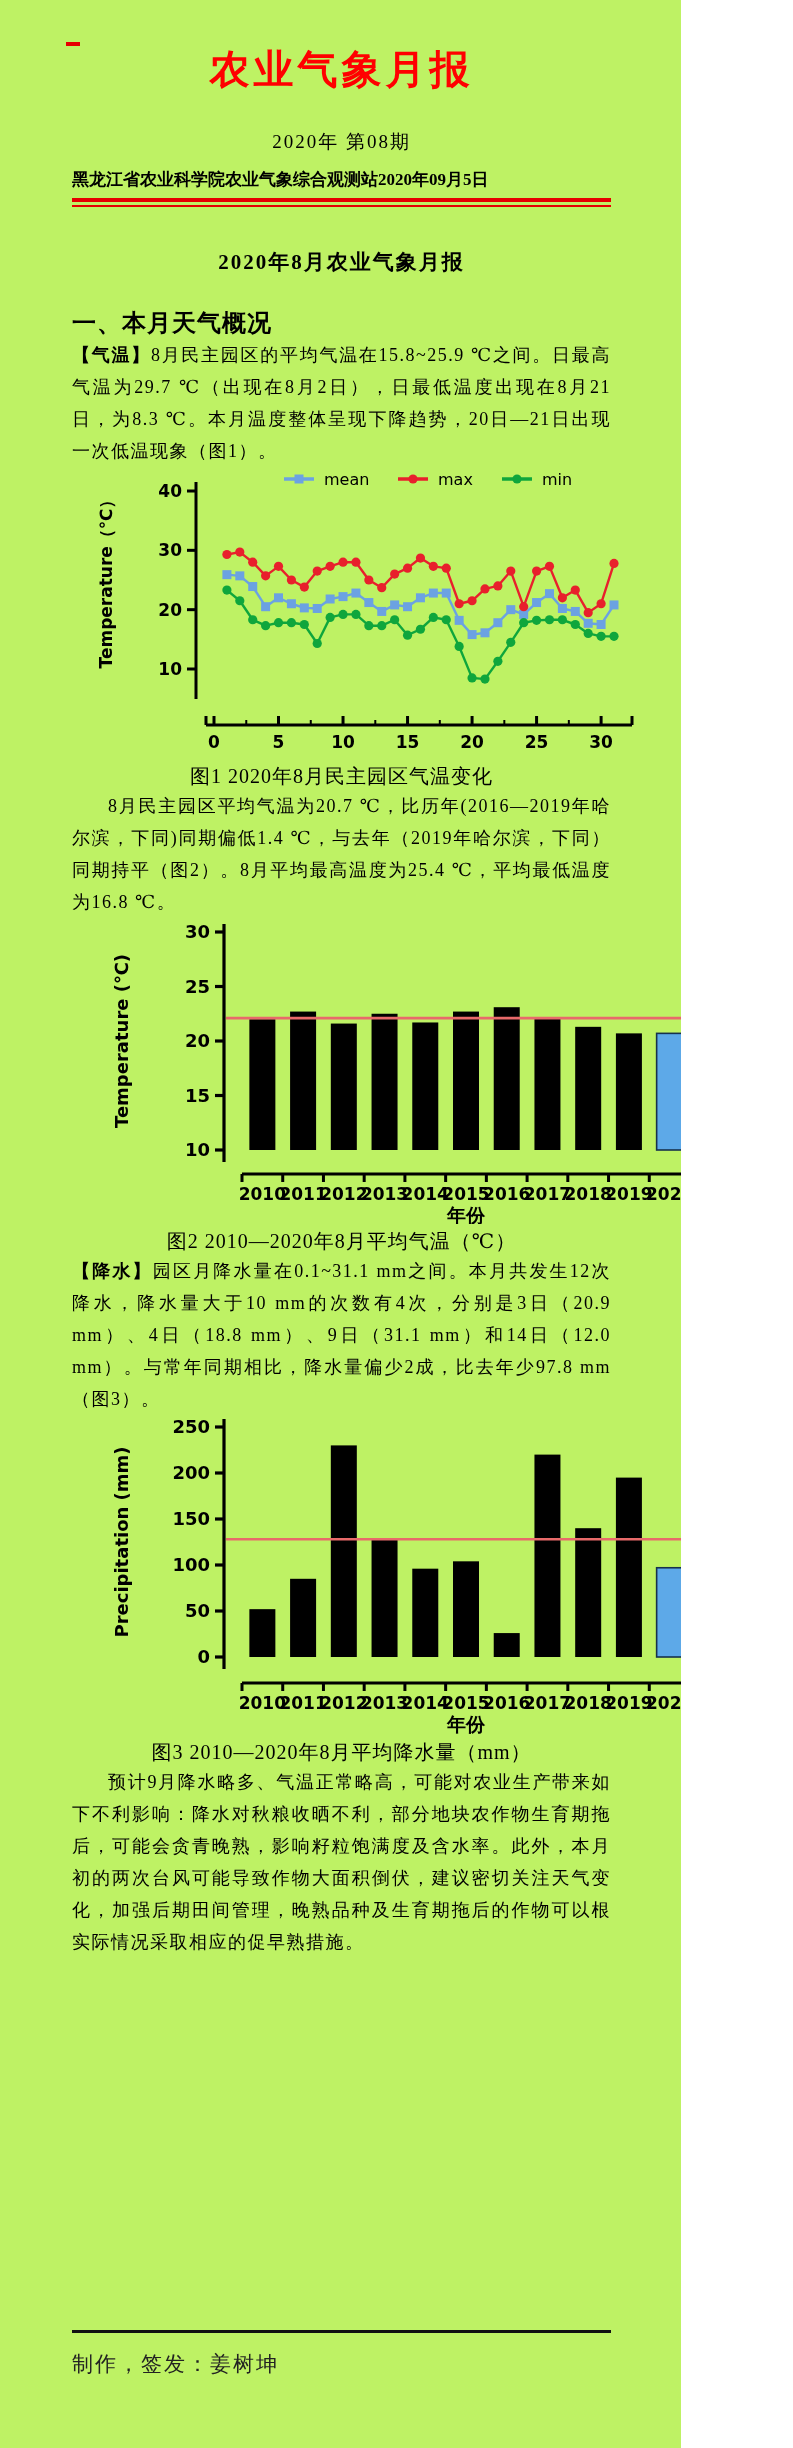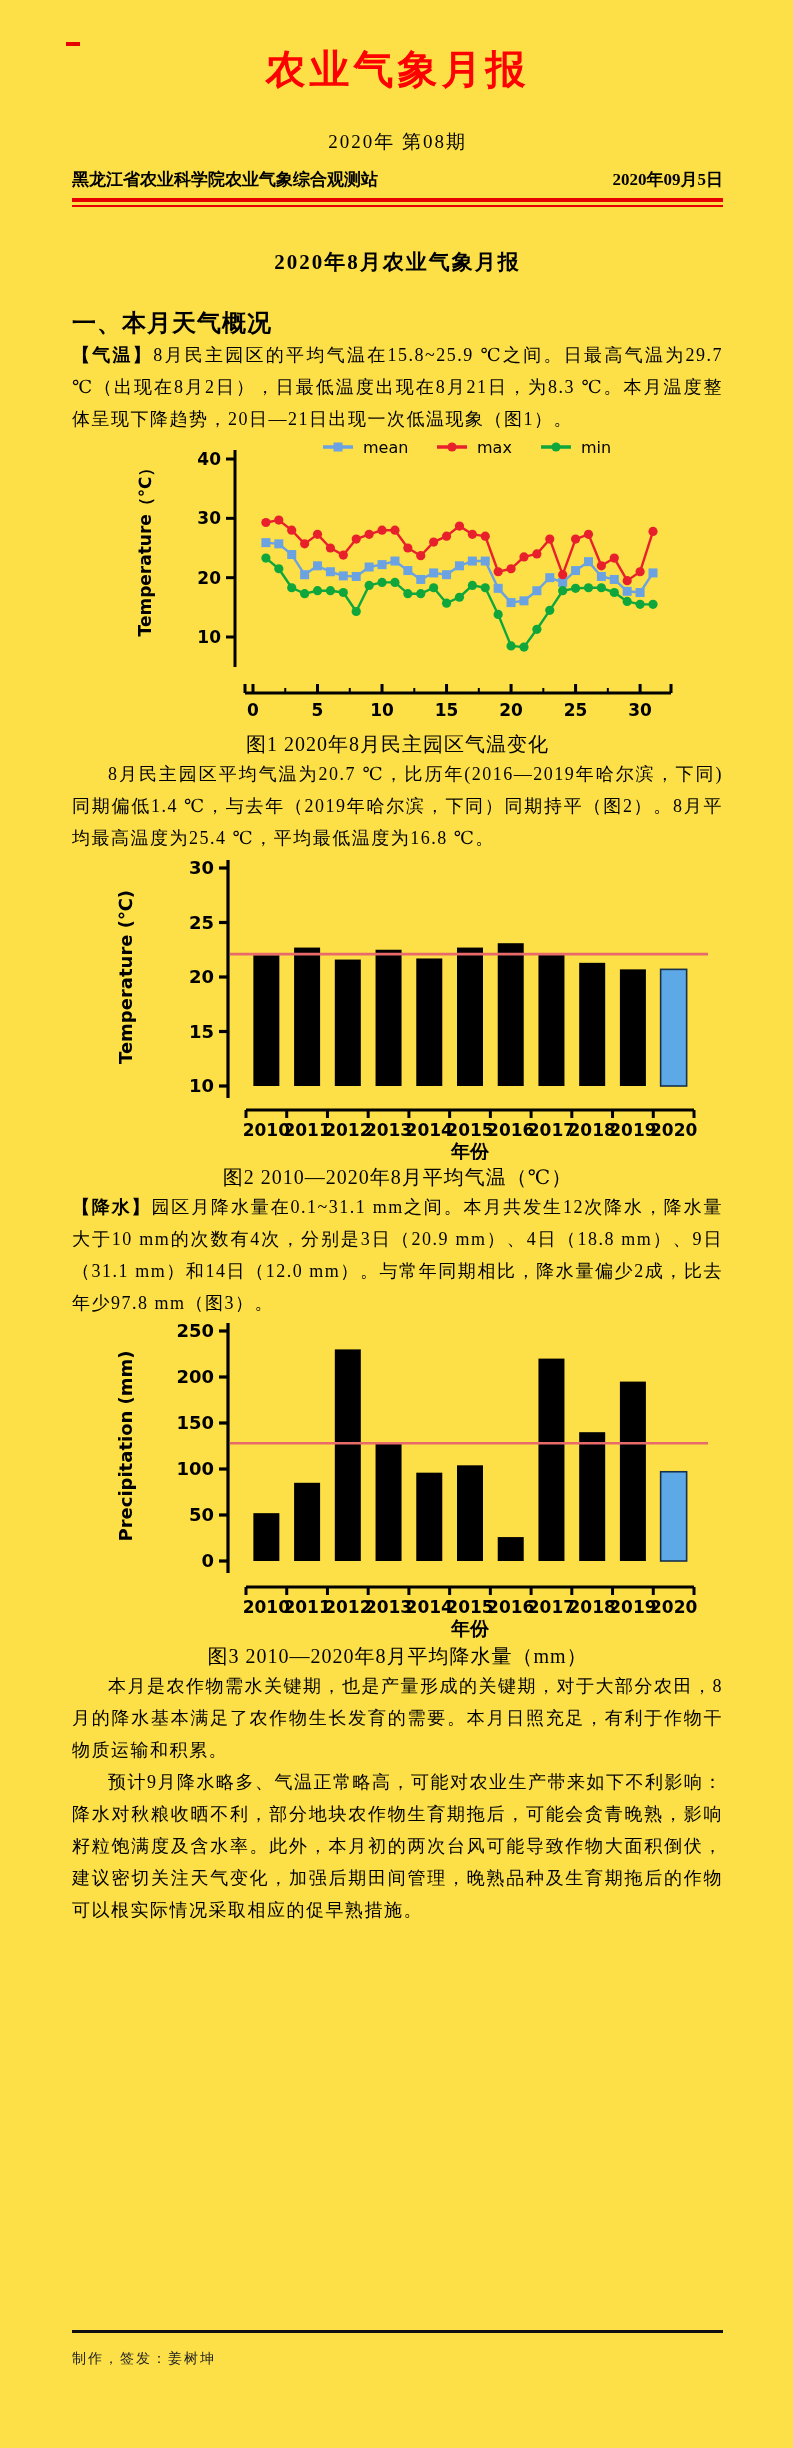--- a/index.html
+++ b/index.html
@@ -1,37 +1,37 @@
 <!DOCTYPE html>
 <html><head>
 <meta charset="utf-8">
 <style>
   html,body{margin:0;padding:0;background:#ffffff;}
-  .page{position:relative;width:793px;height:2448px;overflow:hidden;background:#fde047;
+  .page{position:relative;width:681px;height:2448px;overflow:hidden;background:#bef264;
         box-sizing:border-box;padding:38px 70px 0 72px;color:#000;
         font-family:"Liberation Serif","DejaVu Serif",serif;}
   .corner-mark{position:absolute;left:66px;top:42px;width:14px;height:4px;background:#e60000;}
   h1.title{color:#ff0000;text-align:center;font-size:40px;font-weight:bold;margin:4px 0 0;
            letter-spacing:4px;}
   .issue{text-align:center;font-weight:normal;font-size:19px;margin-top:32px;letter-spacing:2px;}
-  .station-row{display:flex;justify-content:space-between;align-items:baseline;
-               font-weight:bold;font-size:17px;margin-top:13px;gap:42px;}
+  .station-row{display:flex;justify-content:flex-start;align-items:baseline;
+               font-weight:bold;font-size:17px;margin-top:13px;}
   .double-rule{margin-top:7px;height:3px;border-top:4px solid #e60000;border-bottom:2px solid #e60000;}
   .doc-title{text-align:center;font-weight:bold;font-size:21px;margin-top:32px;line-height:46px;
              letter-spacing:2px;}
   h2.sec{font-size:24px;font-weight:bold;margin:22px 0 0;letter-spacing:1px;}
   p.body{font-size:18px;line-height:32px;text-align:justify;margin:0;letter-spacing:1.5px;}
   p.indent{text-indent:2em;}
   .para-label{font-weight:bold;}
   figure{margin:0 auto;text-align:center;}
   figcaption{font-size:20px;margin-top:0;letter-spacing:1px;}
   .chart-svg text{font-family:"DejaVu Sans","Liberation Sans",sans-serif;}
   footer{position:absolute;left:72px;right:70px;top:2330px;}
   .footer-rule{border-top:3px solid #111;}
-  .footer-text{font-size:14px;margin-top:17px;color:#222;letter-spacing:2px;}
+  .footer-text{font-size:21px;margin-top:17px;color:#222;letter-spacing:2px;}
 </style>
 </head>
 <body>
 
 <div class="page">
   <div class="corner-mark"></div>
 
   <header>
     <h1 class="title">农业气象月报</h1>
     <div class="issue">2020年 第08期</div>
@@ -338,21 +338,20 @@
             <text x="556.9090909090909" y="294" text-anchor="middle" font-size="17" font-weight="bold" fill="#000">2019</text>
             <text x="597.6363636363636" y="294" text-anchor="middle" font-size="17" font-weight="bold" fill="#000">2020</text>
             <text x="394" y="316" text-anchor="middle" font-size="19" font-weight="bold" fill="#000">年份</text>
           </g>
         </svg>
       <figcaption>图3 2010—2020年8月平均降水量（mm）</figcaption>
     </figure>
   </section>
 
   <section>
-    <p class="body indent">本月是农作物需水关键期，也是产量形成的关键期，对于大部分农田，8月的降水基本满足了农作物生长发育的需要。本月日照充足，有利于作物干物质运输和积累。</p>
   </section>
 
   <section>
     <p class="body indent">预计9月降水略多、气温正常略高，可能对农业生产带来如下不利影响：降水对秋粮收晒不利，部分地块农作物生育期拖后，可能会贪青晚熟，影响籽粒饱满度及含水率。此外，本月初的两次台风可能导致作物大面积倒伏，建议密切关注天气变化，加强后期田间管理，晚熟品种及生育期拖后的作物可以根实际情况采取相应的促早熟措施。</p>
   </section>
 
   <footer>
     <div class="footer-rule"></div>
     <div class="footer-text">制作，签发：姜树坤</div>
   </footer>

